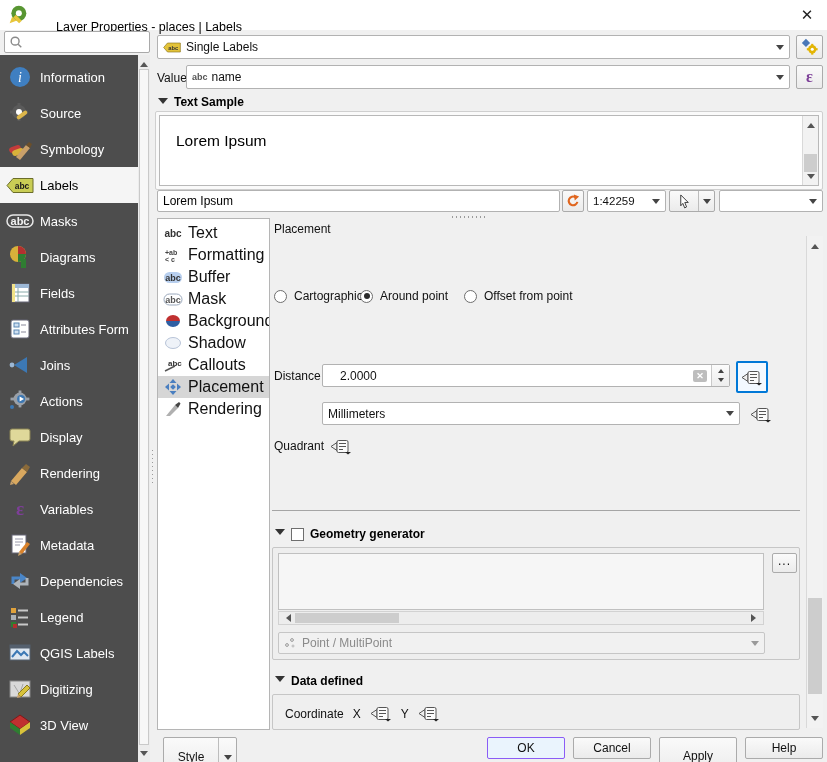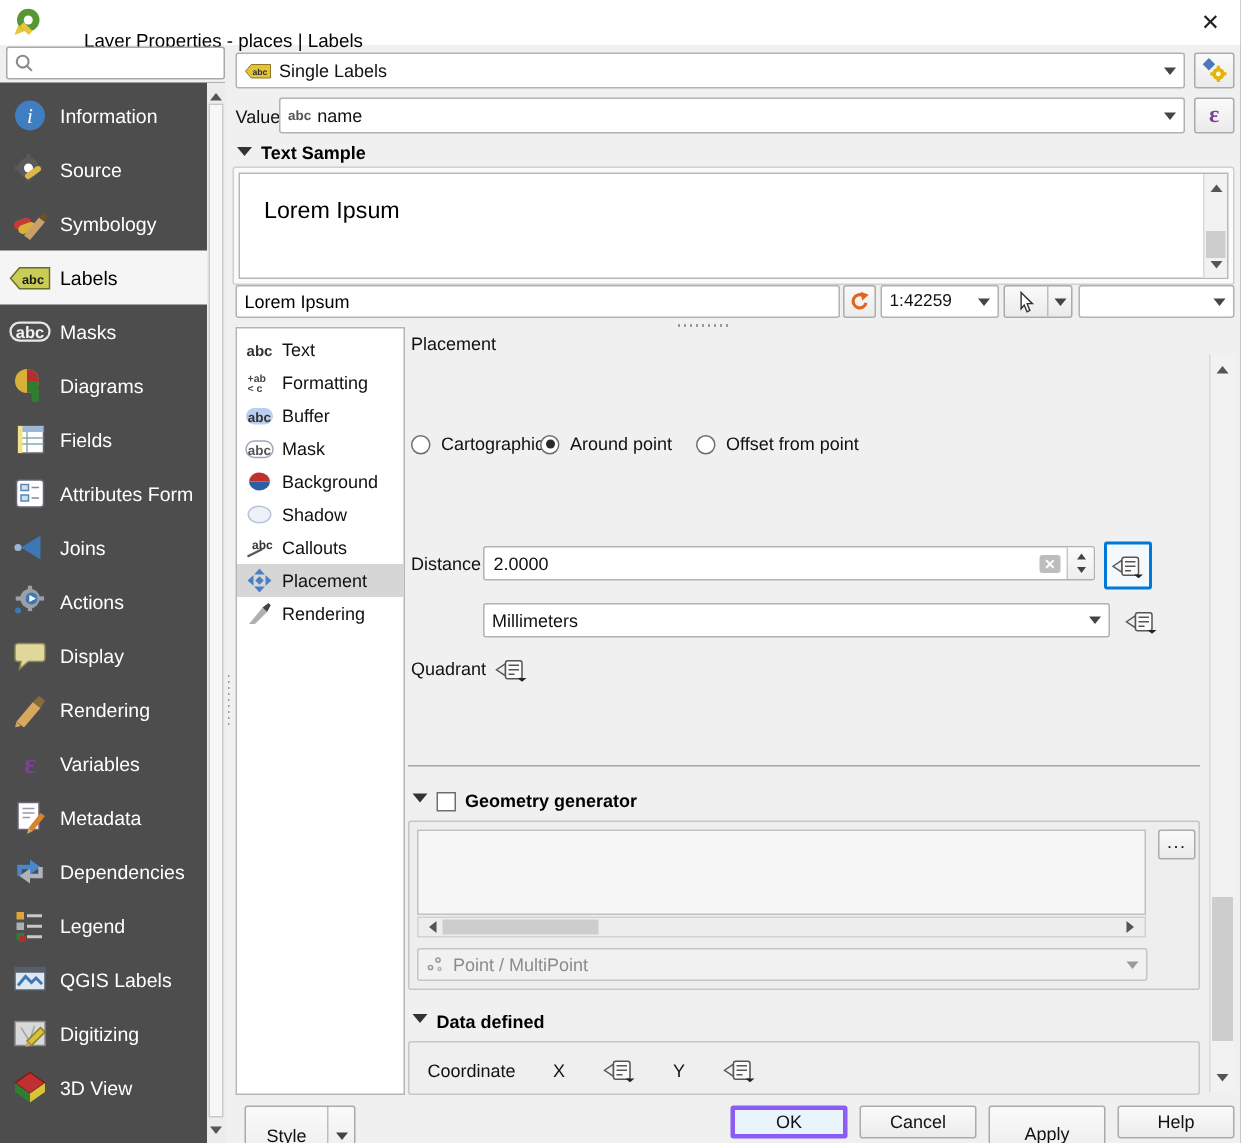--- a/index.html
+++ b/index.html
@@ -45,30 +45,30 @@
   .vscroll{background:#f2f2f2;border-left:1px solid #d9d9d9;}
   .vthumb{position:absolute;left:1px;width:13px;background:#cdcdcd;}
   .lbl{color:#111;}
   .dots-h{background:repeating-linear-gradient(to right,#9a9a9a 0 1.5px,transparent 1.5px 4px);height:1.5px;}
   .dots-v{background:repeating-linear-gradient(to bottom,#9a9a9a 0 1.5px,transparent 1.5px 4px);width:1.5px;}
   
   .tabpanel{left:157px;top:218px;width:113px;height:512px;background:#fff;border:1px solid #b5b5b5;box-sizing:border-box;overflow:hidden;}
   .tabitem{height:22px;display:flex;align-items:center;gap:4px;padding-left:4px;cursor:default;}
   .tabitem.sel{background:#d6d6d6;}
   .tabicon{width:22px;flex:0 0 22px;display:flex;align-items:center;justify-content:center;}
-  .tablabel{font-size:12px;white-space:nowrap;}
+  .tablabel{font-size:16px;white-space:nowrap;}
   .spinbox{background:#fff;border:1px solid #b2b2b2;border-radius:2px;display:flex;align-items:center;box-sizing:border-box;}
-  .spinval{flex:1;padding-left:6px;}
+  .spinval{flex:1;padding-left:17px;}
   .clear-x{width:14px;height:12px;background:#bdbdbd;border-radius:2px;color:#fff;font-size:9px;font-weight:bold;display:flex;align-items:center;justify-content:center;margin-right:4px;}
   .spinner{width:17px;align-self:stretch;border-left:1px solid #c9c9c9;display:flex;flex-direction:column;align-items:center;justify-content:space-around;background:linear-gradient(#fbfbfb,#ededed);}
   .spinner i{width:0;height:0;border:3.5px solid transparent;display:block;}
   .spinner .u{border-bottom:4.5px solid #444;margin-top:-2px;}
   .spinner .d{border-top:4.5px solid #444;margin-bottom:-2px;}
   .footer-btn{font-size:12px;}
-  .focused{border:3px solid #8b5cf6;background:#eaf4fd;}
+  .focused{border:1px solid #8b5cf6;background:#eaf4fd;}
   .disabled-combo{background:#f1f1f1;color:#8b8b8b;border:1px solid #c6c6c6;}
 </style>
 </head>
 <body>
 
 <div class="win">
 
   <div class="abs titlebar">
     <span class="abs" style="left:8px;top:5px;width:20px;height:20px;">
       <svg width="20" height="20" viewBox="0 0 24 24">
@@ -577,21 +577,21 @@
     </span>
     <span class="ctext">Point / MultiPoint</span>
     <span class="carw" style="border-top-color:#9a9a9a;"></span>
   </div>
 
   <div class="abs sect-h" style="left:275px;top:674px;">
     <span class="tri-dn" style="margin-top:0;"></span>
     <span>Data defined</span>
   </div>
   <div class="abs groupframe" style="left:272px;top:694px;width:528px;height:36px;background:#efefef;">
-    <div style="position:absolute;left:12px;top:10px;display:flex;align-items:center;gap:25px;">
+    <div style="position:absolute;left:12px;top:10px;display:flex;align-items:center;gap:9px;">
       <span>Coordinate</span>
       <span>X</span>
       <span class="ddov">
         <svg width="22" height="17" viewBox="0 0 22 16">
             <polygon points="1,8 7,4 7,12" fill="#f0f0f0" stroke="#555"></polygon>
             <rect x="7" y="2" width="11" height="12" rx="1.5" fill="#fbfbfb" stroke="#555"></rect>
             <line x1="9" y1="5" x2="16" y2="5" stroke="#555"></line>
             <line x1="9" y1="8" x2="16" y2="8" stroke="#555"></line>
             <line x1="9" y1="11" x2="13" y2="11" stroke="#555"></line>
             <polygon points="15,13.5 21,13.5 18,16" fill="#222"></polygon>

